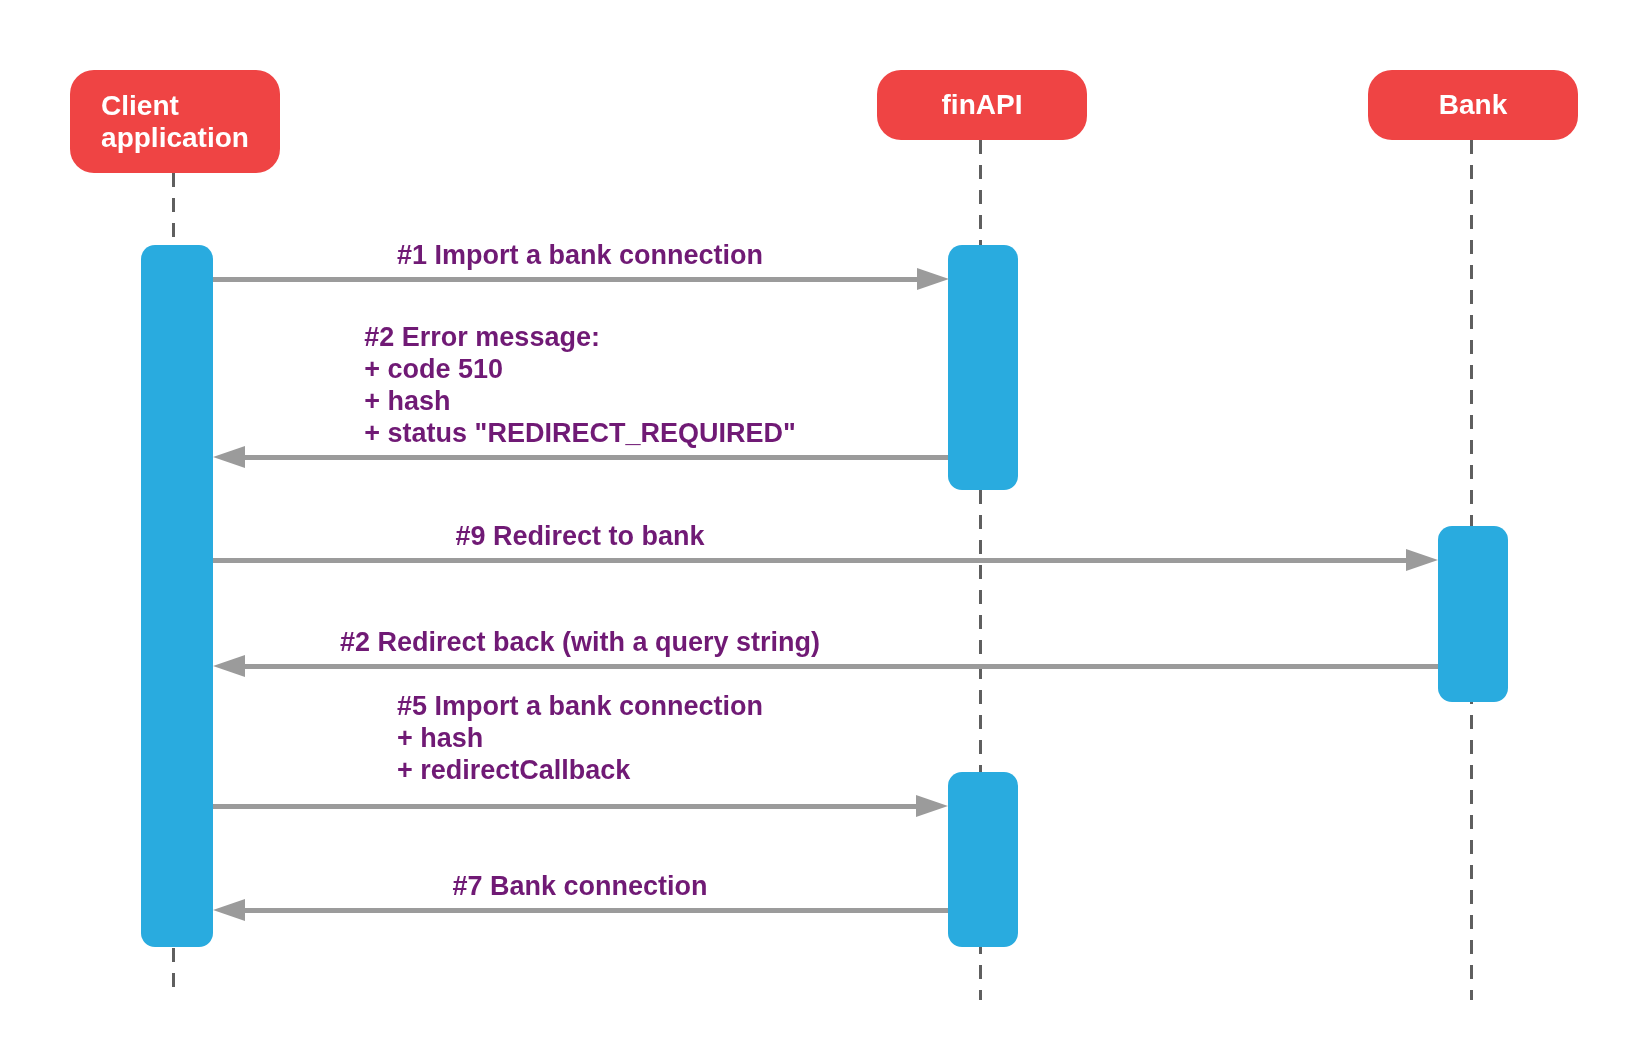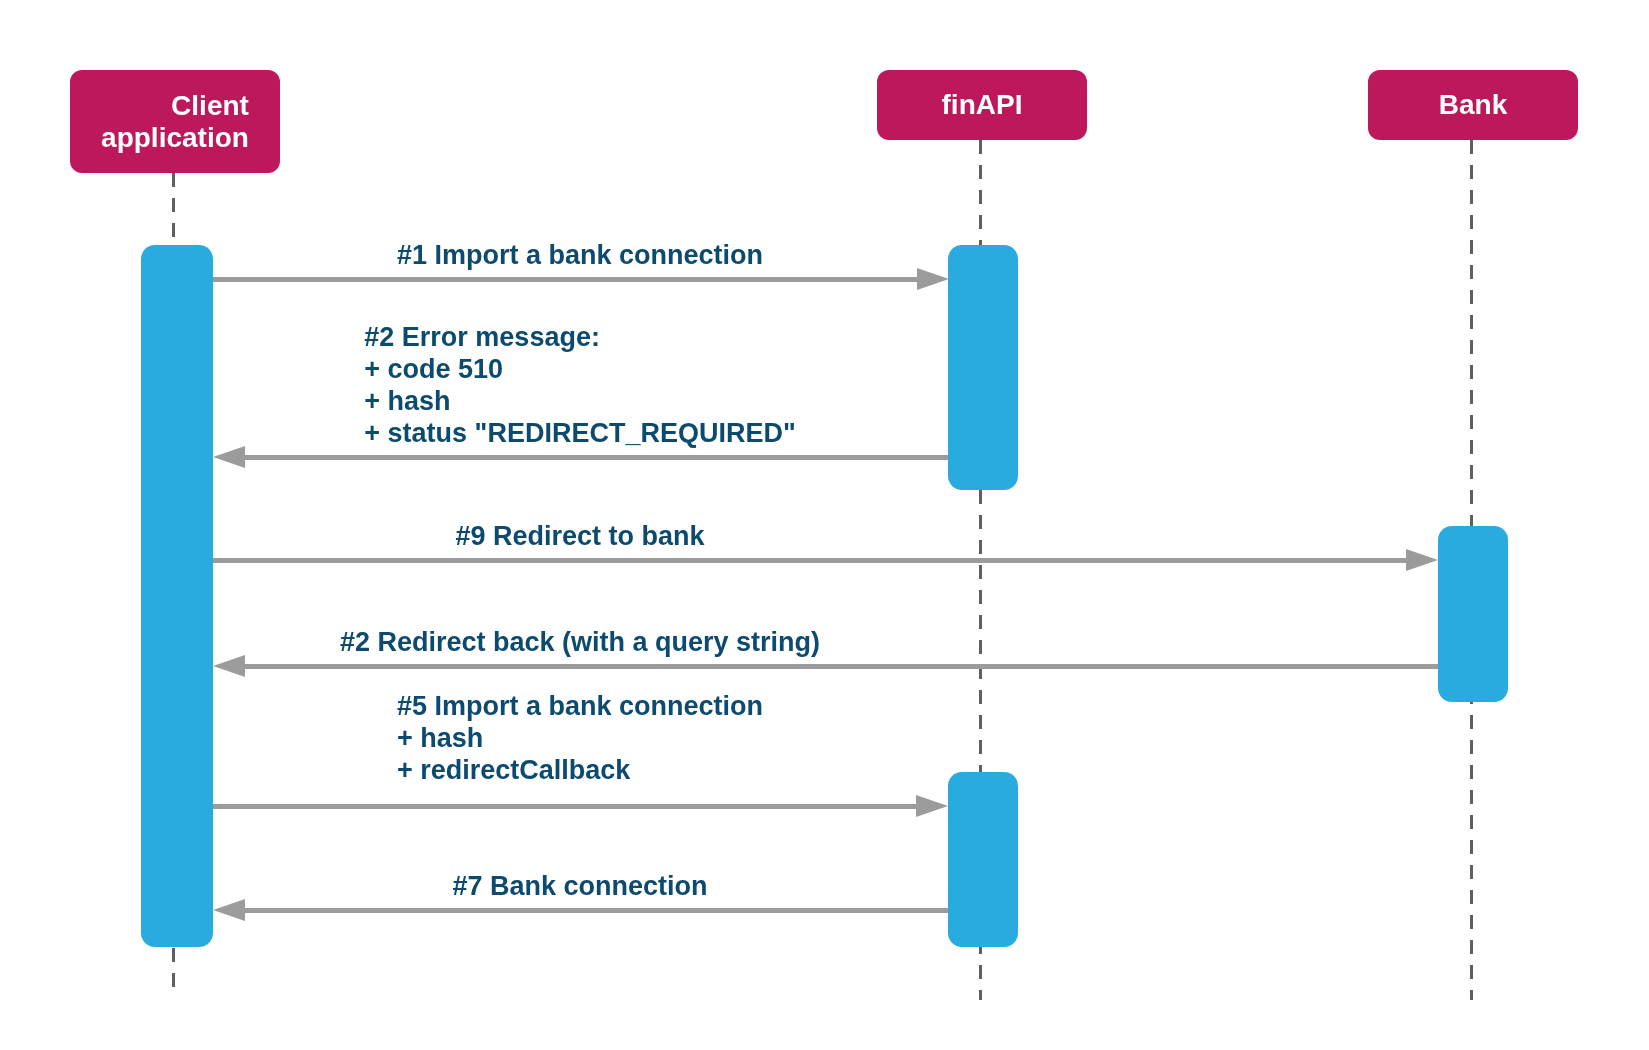--- a/index.html
+++ b/index.html
@@ -6,26 +6,26 @@
   #canvas {
     position: relative;
     width: 1649px;
     height: 1050px;
     background: #ffffff;
     font-family: "Liberation Sans", sans-serif;
     overflow: hidden;
   }
   .actor-box {
     position: absolute;
-    background: #be185d;
-    border-radius: 12px;
+    background: #ef4444;
+    border-radius: 24px;
     display: flex;
     align-items: center;
     justify-content: center;
-    text-align: right;
+    text-align: left;
   }
   .actor-label {
     color: #ffffff;
     font-size: 28px;
     font-weight: bold;
     line-height: 32px;
     white-space: pre-line;
   }
   .lifeline {
     position: absolute;
@@ -52,21 +52,21 @@
     height: 0;
     border-top: 11px solid transparent;
     border-bottom: 11px solid transparent;
   }
   .msg-head.right { border-left: 32px solid #9b9b9b; }
   .msg-head.left  { border-right: 32px solid #9b9b9b; }
   .msg-label {
     position: absolute;
     left: 580px;
     transform: translateX(-50%);
-    color: #0c4a6e;
+    color: #701a75;
     font-size: 27px;
     font-weight: bold;
     line-height: 32px;
     white-space: pre-line;
     text-align: left;
   }
 </style>
 </head>
 <body>
 

